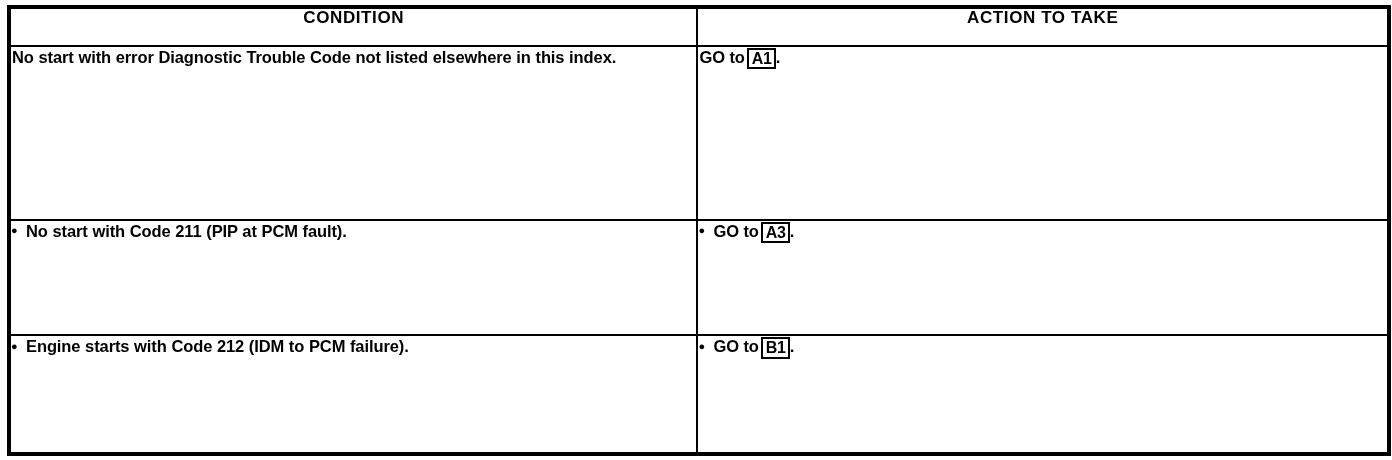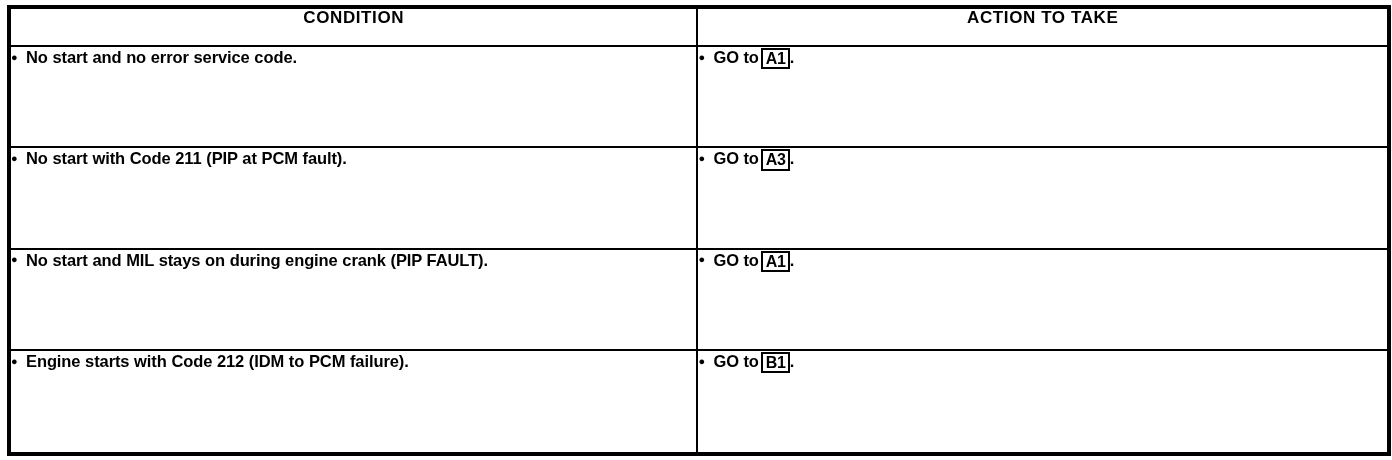--- a/index.html
+++ b/index.html
@@ -131,47 +131,39 @@
         <th class="hdr">
           <span class="hdr-label">CONDITION</span>
         </th>
         <th class="hdr">
           <span class="hdr-label">ACTION TO TAKE</span>
         </th>
       </tr>
     </thead>
     <tbody>
 
-
-      <tr class="r-one bullet-row">
+      <tr class="r-two plain-row">
         <td class="cell">
-          <span class="txt">No start and no error service code.</span>
+          <span class="txt">No start with error Diagnostic Trouble Code not listed elsewhere in this index.</span>
         </td>
         <td class="cell cell-action">
           <span class="txt txt-action"><span>GO to</span><span class="code-box">A1</span><span>.</span></span>
         </td>
       </tr>
+
 
       <tr class="r-one bullet-row">
         <td class="cell">
           <span class="txt">No start with Code 211 (PIP at PCM fault).</span>
         </td>
         <td class="cell cell-action">
           <span class="txt txt-action"><span>GO to</span><span class="code-box">A3</span><span>.</span></span>
         </td>
       </tr>
 
-      <tr class="r-one bullet-row">
-        <td class="cell">
-          <span class="txt">No start and MIL stays on during engine crank (PIP FAULT).</span>
-        </td>
-        <td class="cell cell-action">
-          <span class="txt txt-action"><span>GO to</span><span class="code-box">A1</span><span>.</span></span>
-        </td>
-      </tr>
 
       <tr class="r-one bullet-row">
         <td class="cell">
           <span class="txt">Engine starts with Code 212 (IDM to PCM failure).</span>
         </td>
         <td class="cell cell-action">
           <span class="txt txt-action"><span>GO to</span><span class="code-box">B1</span><span>.</span></span>
         </td>
       </tr>
 

